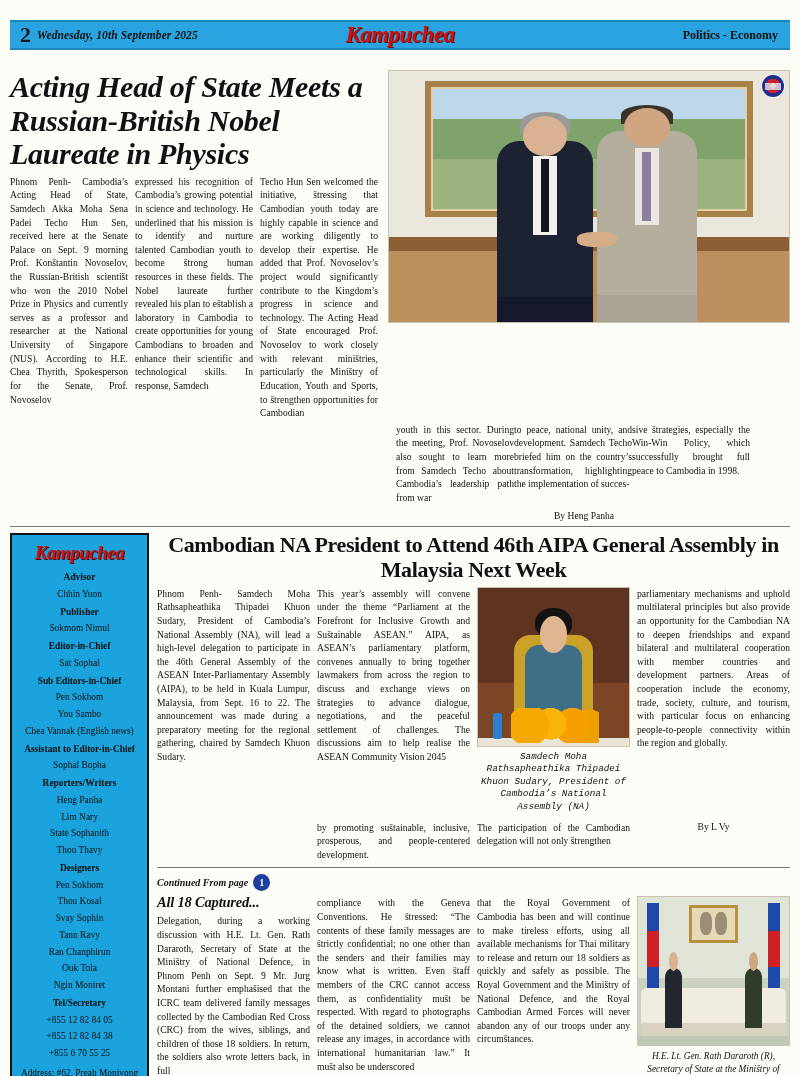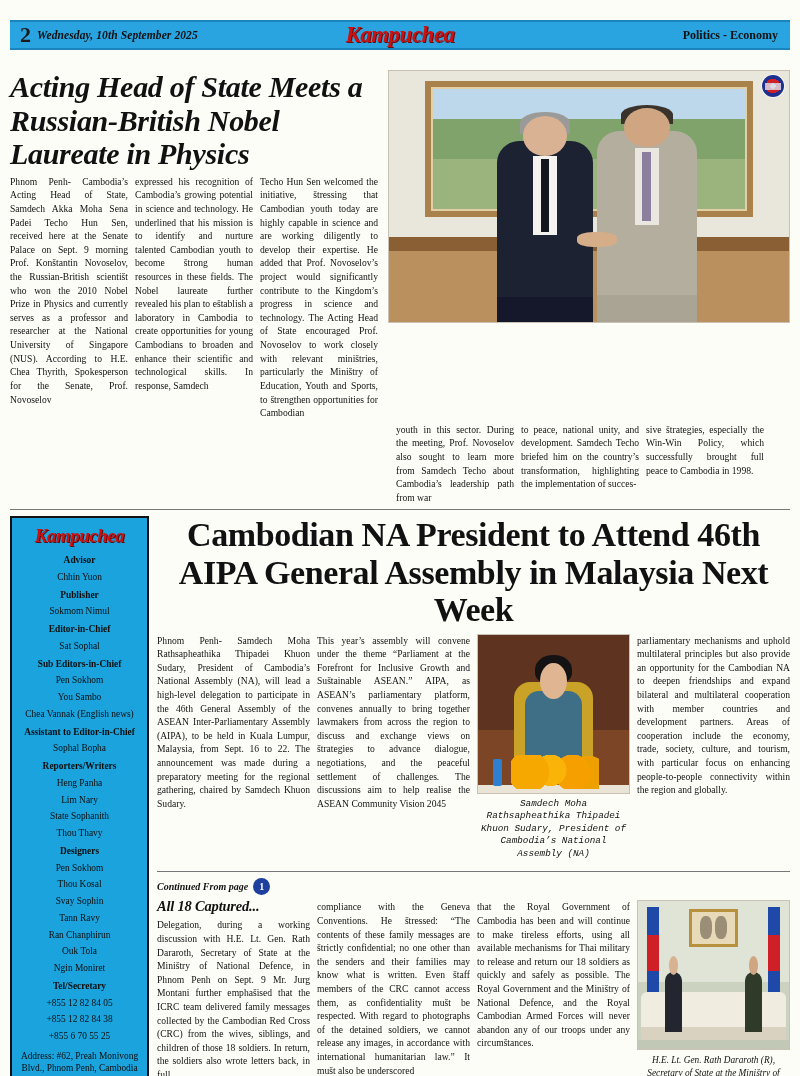--- a/index.html
+++ b/index.html
@@ -44,21 +44,21 @@
   }
 
   
   .hl-italic {
     font-family:"Liberation Serif","DejaVu Serif",serif;
     font-weight: bold; font-style: italic;
     font-size: 30px; line-height: 1.12; letter-spacing:-.3px;
   }
   .hl-plain {
     font-family:"Liberation Serif","DejaVu Serif",serif;
-    font-weight: bold; font-size: 34px; line-height:1.1;
+    font-weight: bold; font-size: 22px; line-height:1.1;
     letter-spacing:-.4px; text-align:center;
   }
   .body-col { font-size: 9.6px; line-height: 1.42; text-align: justify; hyphens:auto; }
   .caption {
     font-style: italic; font-size: 9.3px; line-height:1.35; text-align:center; margin: 4px 2px 5px 2px;
   }
   .byline { font-size:9.6px; text-align:center; margin-top:6px; font-style:normal; }
   .rule { border-top:1px solid #777; }
 
   
@@ -74,21 +74,21 @@
   }
   .logo-badge {
     position:absolute; top:5px; right:6px; width:22px; height:22px; border-radius:50%;
     background: radial-gradient(circle at 50% 50%, #e8e8ef 0 18%, #cf2027 18% 46%, #1e2f8f 46% 78%, #cf2027 78% 100%);
     box-shadow:0 0 0 1px rgba(255,255,255,.55);
   }
   .logo-badge::after{
     content:""; position:absolute; left:3px; right:3px; top:8px; height:7px;
     background:#d8d8e4; opacity:.85;
   }
-  .a1-bottom { display:flex; gap:7px; margin-top:3px; }
+  .a1-bottom { display:flex; margin-top:3px; }
   .a1-bottom > div { width:118px; }
 
   
   .mid { display:flex; gap:8px; margin-top:6px; }
 
   
   .sidebox {
     width: 148px; background:#1aa3dd; border:2px solid #111;
     text-align:center; padding: 6px 4px 10px 4px;
     font-size: 9.3px; color:#0d0d0d; line-height:1.25;
@@ -225,20 +225,21 @@
         <div class="logo-badge"></div>
       </div>
     </div>
   </div>
 
   <div class="a1-bottom" style="margin-left:386px;">
     <div class="body-col">youth in this sector. During the meeting, Prof. Novoselov also sought to learn more from Samdech Techo about Cambodia’s leadership path from war</div>
     <div class="body-col">to peace, national unity, and development. Samdech Techo briefed him on the country’s transformation, highlighting the implementation of succes-</div>
     <div class="body-col">sive štrategies, especially the Win-Win Policy, which successfully brought full peace to Cambodia in 1998.</div>
   </div>
+  <div class="byline" style="margin-left:386px; width:376px;">By Heng Panha</div>
 
   <div class="rule" style="margin:5px 0 0 0;"></div>
 
   <div class="mid">
 
     <div class="sidebox">
       <div class="logo">Kampuchea</div>
       <div id="staff-list">
           <div class="role">Advisor</div>
           <div class="person">Chhin Yuon</div>
@@ -290,20 +291,26 @@
               <div class="head"></div>
               <div class="table"></div>
               <div class="flowers"></div>
               <div class="bottle"></div>
             </div>
             <div class="caption">Samdech Moha Rathsapheathika Thipadei Khuon Sudary, President of Cambodia’s National Assembly (NA)</div>
           </div>
           <div class="body-col">parliamentary mechanisms and uphold multilateral principles but also provide an opportunity for the Cambodian NA to deepen friendships and expand bilateral and multilateral cooperation with member countries and development partners. Areas of cooperation include the economy, trade, society, culture, and tourism, with particular focus on enhancing people-to-people connectivity within the region and globally.</div>
         </div>
 
+        <div class="a2-bottom">
+          <div></div>
+          <div class="body-col">by promoting suštainable, inclusive, prosperous, and people-centered development.</div>
+          <div class="body-col">The participation of the Cambodian delegation will not only štrengthen</div>
+          <div class="byline" style="margin-top:0;">By L Vy</div>
+        </div>
       </div>
 
       <div class="rule" style="margin:6px 0 0 0;"></div>
 
       <div class="a3">
         <div>
           <div class="cont-line">
             <span>Continued From page</span>
             <span class="pagebadge">1</span>
           </div>

